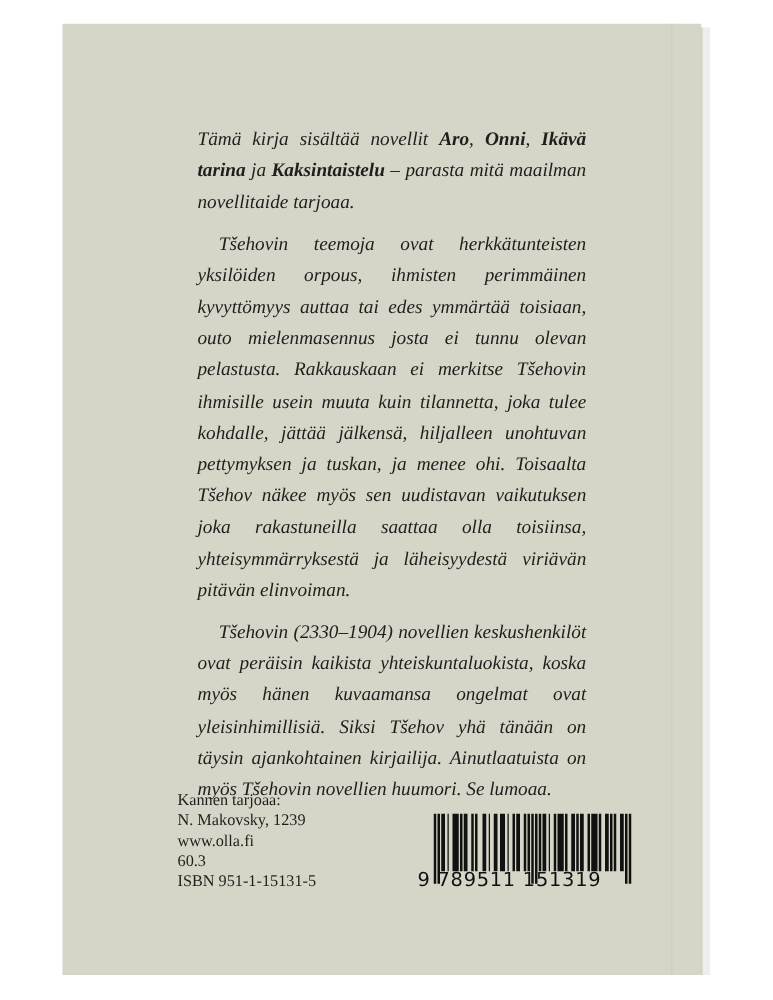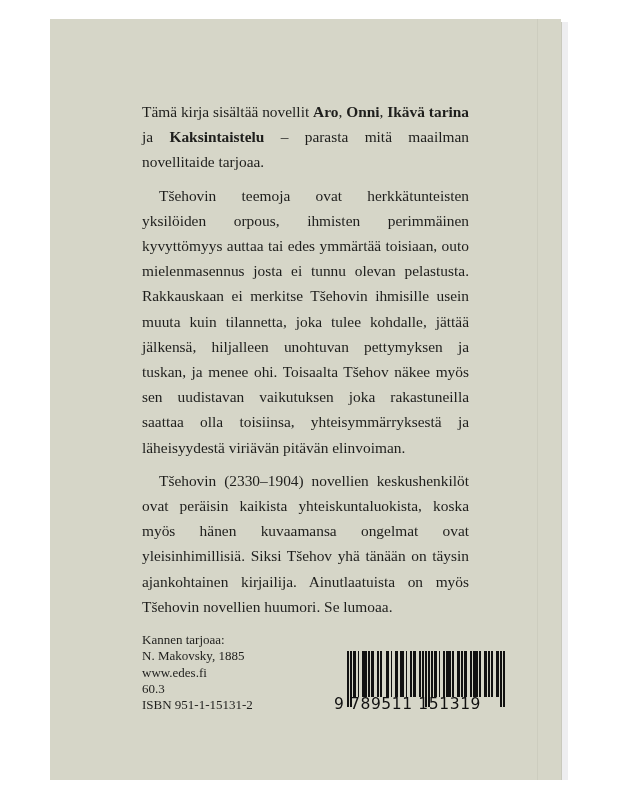--- a/index.html
+++ b/index.html
@@ -15,21 +15,21 @@
   }
   .hinge {
     position:absolute; left:537px; top:19px; width:1px; height:761px;
     background:#cdcdbf;
   }
   .blurb {
     position:absolute; left:142px; top:99px; width:327px;
     font-family:"Liberation Serif", serif; font-size:15.4px; line-height:25.2px;
     color:#1e1e1c; text-align:justify;
   }
-  .blurb p { margin:0 0 8px 0; }
+  .blurb p { margin:0 0 8px 16px;font-style:italic; }
   .blurb p.indent { text-indent:17px; }
   .blurb b { font-weight:bold; }
   .colophon {
     position:absolute; left:142px; top:632px;
     font-family:"Liberation Serif", serif; font-size:13px; line-height:16.3px;
     color:#1e1e1c;
   }
   .barcode { position:absolute; left:334px; top:651px; width:160px; height:65px; }
   .bars { position:absolute; left:13px; top:0; height:50px; display:flex; align-items:flex-start; }
   .bars span { display:block; background:#111; height:46px; }
@@ -47,24 +47,24 @@
 <div class="edge"></div>
 
 <div class="blurb">
   <p><span>Tämä kirja sisältää novellit </span><b>Aro</b><span>, </span><b>Onni</b><span>, </span><b>Ikävä tarina</b><span> ja </span><b>Kaksintaistelu</b><span> – parasta mitä maailman novellitaide tarjoaa.</span></p>
   <p class="indent">Tšehovin teemoja ovat herkkätunteisten yksilöiden orpous, ihmisten perimmäinen kyvyttömyys auttaa tai edes ymmärtää toisiaan, outo mielenmasennus josta ei tunnu olevan pelastusta. Rakkauskaan ei merkitse Tšehovin ihmisille usein muuta kuin tilannetta, joka tulee kohdalle, jättää jälkensä, hiljalleen unohtuvan pettymyksen ja tuskan, ja menee ohi. Toisaalta Tšehov näkee myös sen uudistavan vaikutuksen joka rakastuneilla saattaa olla toisiinsa, yhteisymmärryksestä ja läheisyydestä viriävän pitävän elinvoiman.</p>
   <p class="indent">Tšehovin (2330–1904) novellien keskushenkilöt ovat peräisin kaikista yhteiskuntaluokista, koska myös hänen kuvaamansa ongelmat ovat yleisinhimillisiä. Siksi Tšehov yhä tänään on täysin ajankohtainen kirjailija. Ainutlaatuista on myös Tšehovin novellien huumori. Se lumoaa.</p>
 </div>
 
 <div class="colophon">
   <div>Kannen tarjoaa:</div>
-  <div>N. Makovsky, 1885</div>
-  <div>www.edes.fi</div>
+  <div>N. Makovsky, 1239</div>
+  <div>www.olla.fi</div>
   <div>60.3</div>
-  <div>ISBN 951-1-15131-2</div>
+  <div>ISBN 951-1-15131-5</div>
 </div>
 
 <div class="barcode">
   <div class="bars" id="bars">
       <span class="g" style="width: 1.5px; margin-right: 1.5px;"></span>
       <span class="g" style="width: 1.5px; margin-right: 1.5px;"></span>
       <span style="width: 3px; margin-right: 1.5px;"></span>
       <span style="width: 1.5px; margin-right: 3px;"></span>
       <span style="width: 4.5px; margin-right: 1.5px;"></span>
       <span style="width: 1.5px; margin-right: 1.5px;"></span>

